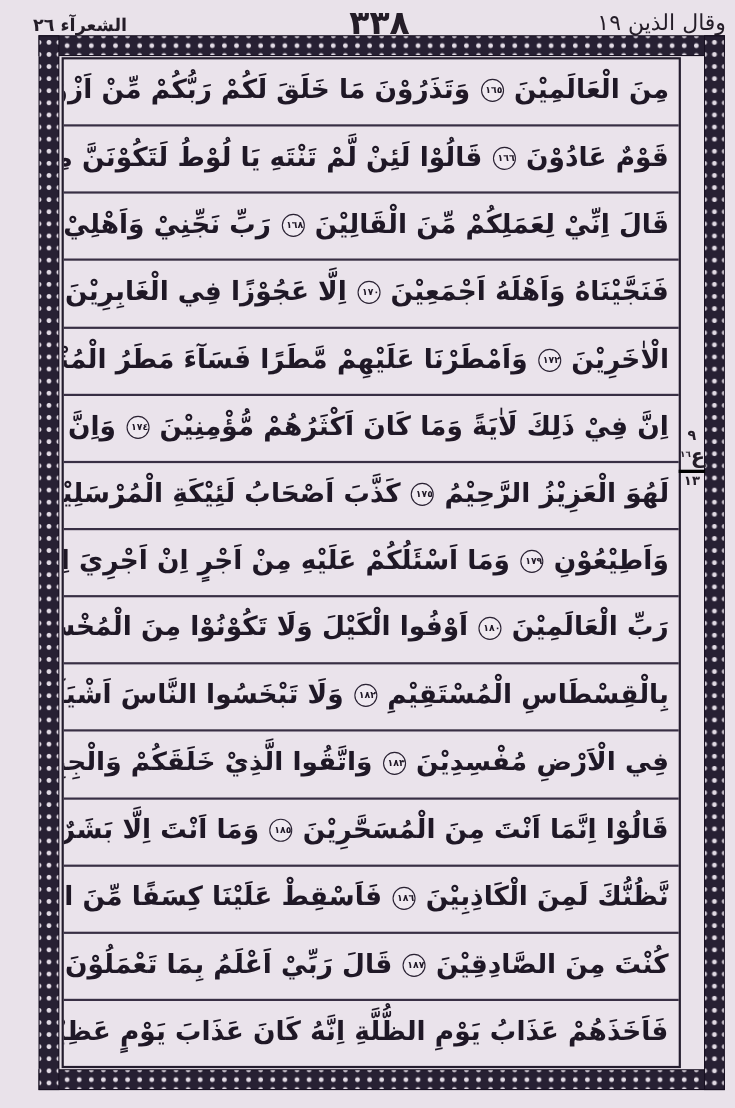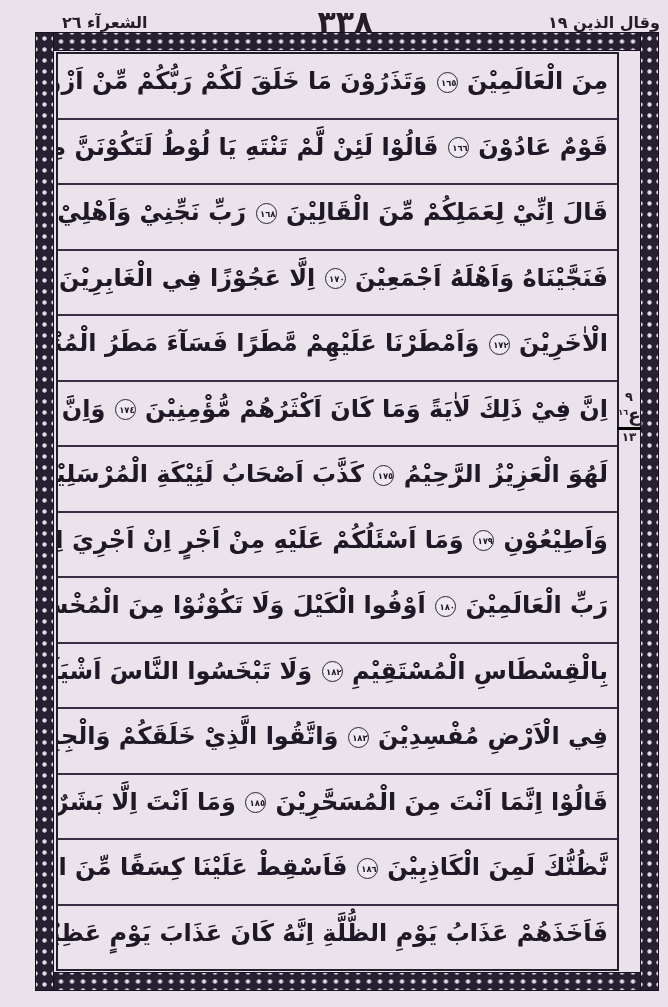--- a/index.html
+++ b/index.html
@@ -12,22 +12,22 @@
     position:relative;
   }
   .page{position:absolute;inset:0;}
 
   
   .header{
     position:absolute;left:30px;top:4px;width:630px;height:28px;
     display:flex;justify-content:space-between;align-items:flex-end;
     direction:rtl;
   }
-  .hdr-right{font-size:16px;font-weight:bold;letter-spacing:0.2px;}
-  .hdr-left{font-size:16px;font-weight:bold;margin-left:32px;}
+  .hdr-right{font-size:20px;font-weight:normal;letter-spacing:0.2px;}
+  .hdr-left{font-size:16px;font-weight:bold;}
   .hdr-center{
     position:absolute;left:50%;top:0;transform:translateX(-50%);
     font-size:30px;font-weight:bold;letter-spacing:1px;
   }
 
   
   .band{
     position:absolute;background-color:#272033;
     box-shadow:0 0 0 1px #171021;
   }
@@ -120,20 +120,21 @@
       <div class="row"><span class="txt">فَنَجَّيْنَاهُ وَاَهْلَهُ اَجْمَعِيْنَ</span> <span class="ayah">١٧٠</span> <span class="txt">اِلَّا عَجُوْزًا فِي الْغَابِرِيْنَ</span>  </div>
       <div class="row"><span class="txt">الْاٰخَرِيْنَ</span> <span class="ayah">١٧٢</span> <span class="txt">وَاَمْطَرْنَا عَلَيْهِمْ مَّطَرًا فَسَآءَ مَطَرُ الْمُنْذَرِيْنَ</span> </div>
       <div class="row"><span class="txt">اِنَّ فِيْ ذَلِكَ لَاٰيَةً وَمَا كَانَ اَكْثَرُهُمْ مُّؤْمِنِيْنَ</span> <span class="ayah">١٧٤</span> <span class="txt">وَاِنَّ رَبَّكَ</span></div>
       <div class="row"><span class="txt">لَهُوَ الْعَزِيْزُ الرَّحِيْمُ</span> <span class="ayah">١٧٥</span> <span class="txt">كَذَّبَ اَصْحَابُ لَئِيْكَةِ الْمُرْسَلِيْنَ</span>  </div>
       <div class="row"><span class="txt">وَاَطِيْعُوْنِ</span> <span class="ayah">١٧٩</span> <span class="txt">وَمَا اَسْئَلُكُمْ عَلَيْهِ مِنْ اَجْرٍ اِنْ اَجْرِيَ اِلَّا عَلَى</span></div>
       <div class="row"><span class="txt">رَبِّ الْعَالَمِيْنَ</span> <span class="ayah">١٨٠</span> <span class="txt">اَوْفُوا الْكَيْلَ وَلَا تَكُوْنُوْا مِنَ الْمُخْسِرِيْنَ</span>  </div>
       <div class="row"><span class="txt">بِالْقِسْطَاسِ الْمُسْتَقِيْمِ</span> <span class="ayah">١٨٢</span> <span class="txt">وَلَا تَبْخَسُوا النَّاسَ اَشْيَآءَهُمْ وَلَا تَعْثَوْا</span></div>
       <div class="row"><span class="txt">فِي الْاَرْضِ مُفْسِدِيْنَ</span> <span class="ayah">١٨٣</span> <span class="txt">وَاتَّقُوا الَّذِيْ خَلَقَكُمْ وَالْجِبِلَّةَ الْاَوَّلِيْنَ</span> </div>
       <div class="row"><span class="txt">قَالُوْا اِنَّمَا اَنْتَ مِنَ الْمُسَحَّرِيْنَ</span> <span class="ayah">١٨٥</span> <span class="txt">وَمَا اَنْتَ اِلَّا بَشَرٌ مِّثْلُنَا وَاِنْ</span></div>
       <div class="row"><span class="txt">نَّظُنُّكَ لَمِنَ الْكَاذِبِيْنَ</span> <span class="ayah">١٨٦</span> <span class="txt">فَاَسْقِطْ عَلَيْنَا كِسَفًا مِّنَ السَّمَآءِ اِنْ</span></div>
+      <div class="row"><span class="txt">كُنْتَ مِنَ الصَّادِقِيْنَ</span> <span class="ayah">١٨٧</span> <span class="txt">قَالَ رَبِّيْ اَعْلَمُ بِمَا تَعْمَلُوْنَ</span>  </div>
       <div class="row"><span class="txt">فَاَخَذَهُمْ عَذَابُ يَوْمِ الظُّلَّةِ اِنَّهُ كَانَ عَذَابَ يَوْمٍ عَظِيْمٍ</span> </div>
     </div>
 
   <div class="ruku">
     <span class="n-top">٩</span>
     <span class="ain-wrap"><span class="ain">ع</span><span class="ain-small">١٦</span></span>
     <span class="n-bottom">١٣</span>
   </div>
 
 

